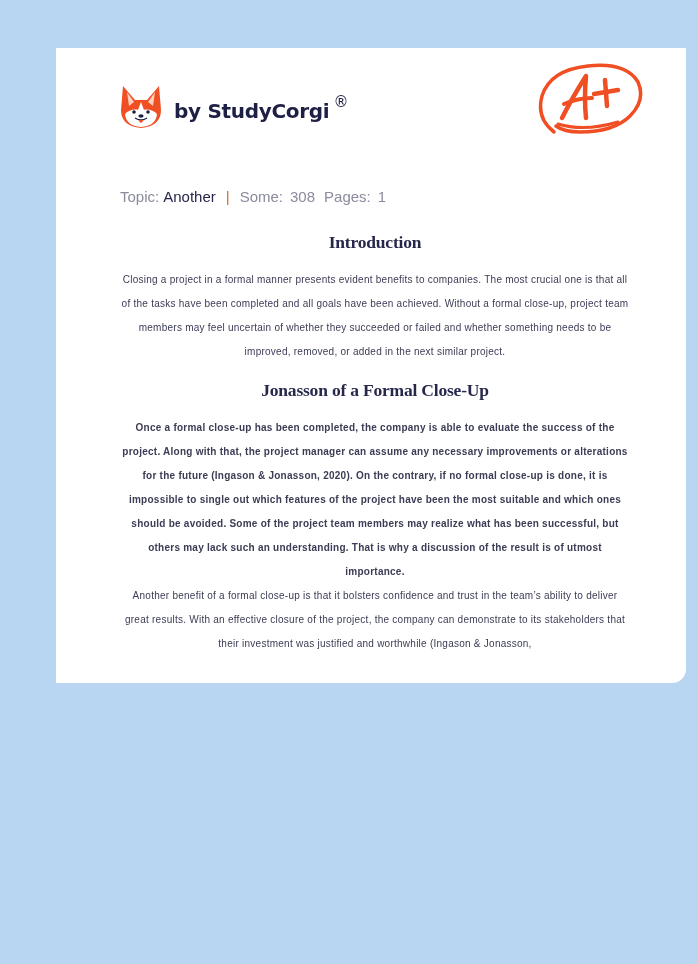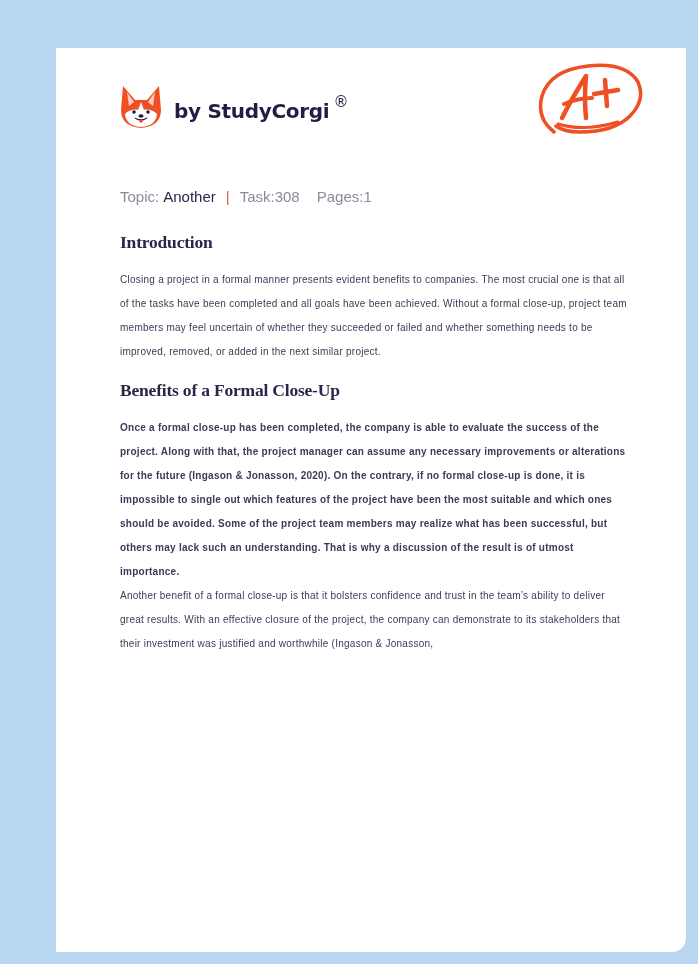--- a/index.html
+++ b/index.html
@@ -4,24 +4,25 @@
 <style>
   html, body { margin: 0; padding: 0; }
   body {
     width: 698px; height: 964px; overflow: hidden;
     background: #b8d5f2;
     font-family: "Liberation Sans", sans-serif;
     position: relative;
   }
   .card {
     position: absolute; left: 56px; top: 48px;
-    width: 630px; height: 904px;
+    width: 630px; height: 635px;
     background: #ffffff;
     border-radius: 0 0 14px 0;
     overflow: hidden;
+    text-align: center;
   }
   .header {
     position: absolute; left: 64px; top: 26px; right: 40px; height: 70px;
   }
   .logo {
     position: absolute; left: 0; top: 0;
     display: flex; align-items: center;
     height: 70px;
   }
   .logo-icon { width: 42px; height: 46px; margin-top: -4px; }
@@ -43,21 +44,21 @@
     font-family: "DejaVu Sans", sans-serif;
     font-weight: bold; font-size: 26px; line-height: 41px;
     color: #26274a; margin: 0; letter-spacing: -0.4px;
   }
   .meta {
     margin-top: 12px; font-size: 15px; color: #8a8b9c;
     display: flex; align-items: center;
   }
   .meta .val { color: #26274a; margin-left: 4px; }
   .meta .sep { color: #d9652a; margin: 0 10px; }
-  .meta .gap { margin-left: 0; }
+  .meta .gap { margin-left: 7px; }
   h2 {
     font-family: Liberation Serif, serif;
     font-weight: bold; font-size: 17.5px; color: #26274a;
     margin: 0; letter-spacing: -0.2px;
   }
   p {
     margin: 0; font-size: 10px; line-height: 24px; color: #3b3c55;
     letter-spacing: 0.25px;
   }
   .h-intro { margin-top: 27px; }
@@ -96,26 +97,26 @@
       <path d="M24 66 Q50 74 84 64" fill="none" stroke="#f04e23" stroke-width="3" stroke-linecap="round"></path>
     </svg>
   </div>
 
   <div class="content">
 
     <div class="meta">
       <span>Topic:</span>
       <span class="val">Another</span>
       <span class="sep">|</span>
-      <span>Task:</span>
+      <span>Some:</span>
       <span class="gap">308</span>
-      <span class="gap" style="margin-left:17px">Pages:</span>
+      <span class="gap" style="margin-left:9px">Pages:</span>
       <span class="gap">1</span>
     </div>
 
     <h2 class="h-intro">Introduction</h2>
     <p class="p-intro">Closing a project in a formal manner presents evident benefits to companies. The most crucial one is that all of the tasks have been completed and all goals have been achieved. Without a formal close-up, project team members may feel uncertain of whether they succeeded or failed and whether something needs to be improved, removed, or added in the next similar project.</p>
 
-    <h2 class="h-benefits">Benefits of a Formal Close-Up</h2>
+    <h2 class="h-benefits">Jonasson of a Formal Close-Up</h2>
     <p class="p-benefits1">Once a formal close-up has been completed, the company is able to evaluate the success of the project. Along with that, the project manager can assume any necessary improvements or alterations for the future (Ingason &amp; Jonasson, 2020). On the contrary, if no formal close-up is done, it is impossible to single out which features of the project have been the most suitable and which ones should be avoided. Some of the project team members may realize what has been successful, but others may lack such an understanding. That is why a discussion of the result is of utmost importance.</p>
     <p class="p-benefits2">Another benefit of a formal close-up is that it bolsters confidence and trust in the team’s ability to deliver great results. With an effective closure of the project, the company can demonstrate to its stakeholders that their investment was justified and worthwhile (Ingason &amp; Jonasson,</p>
   </div>
 </div>
 
 </body></html>

